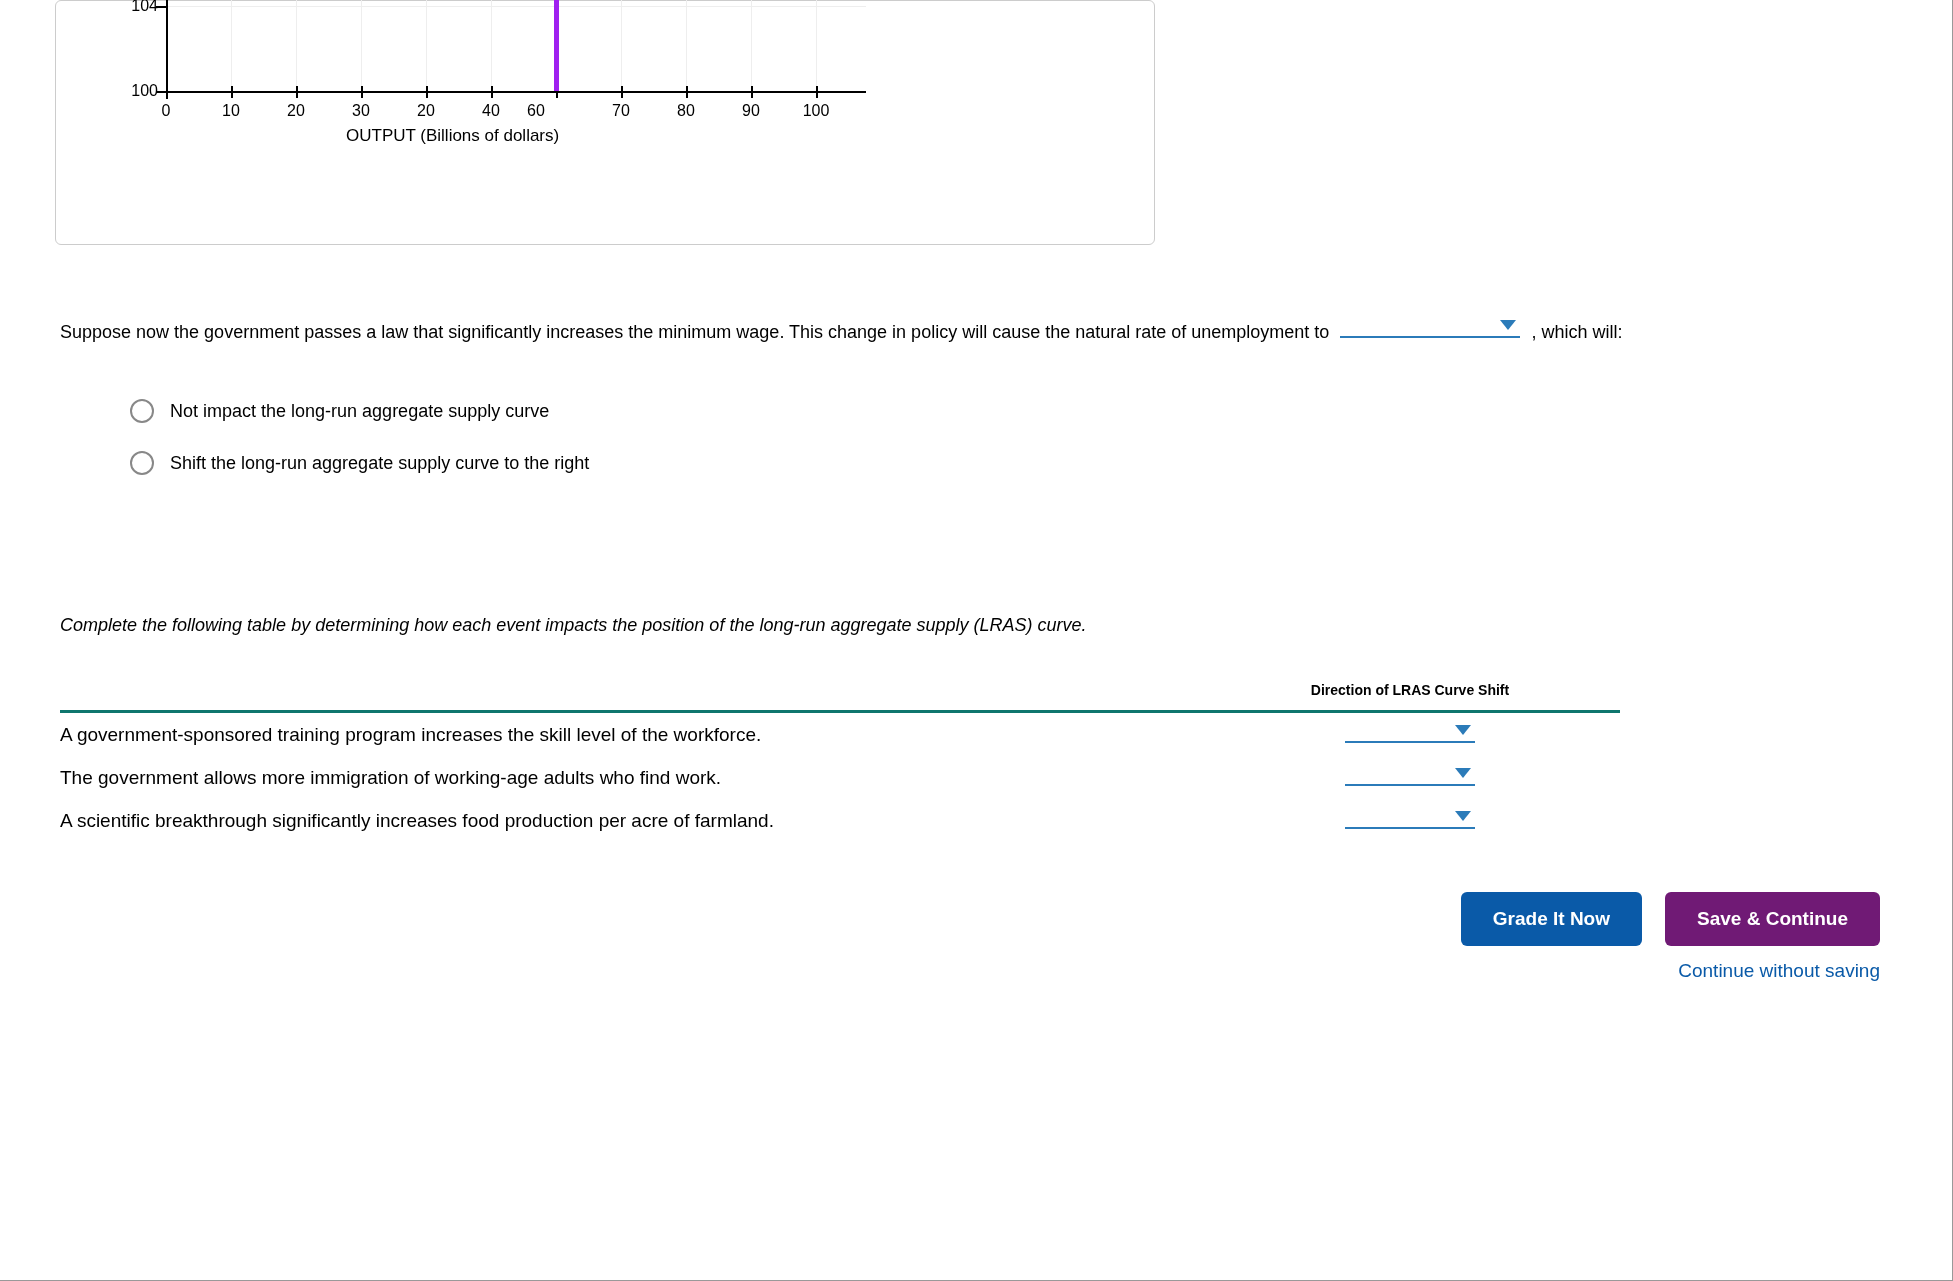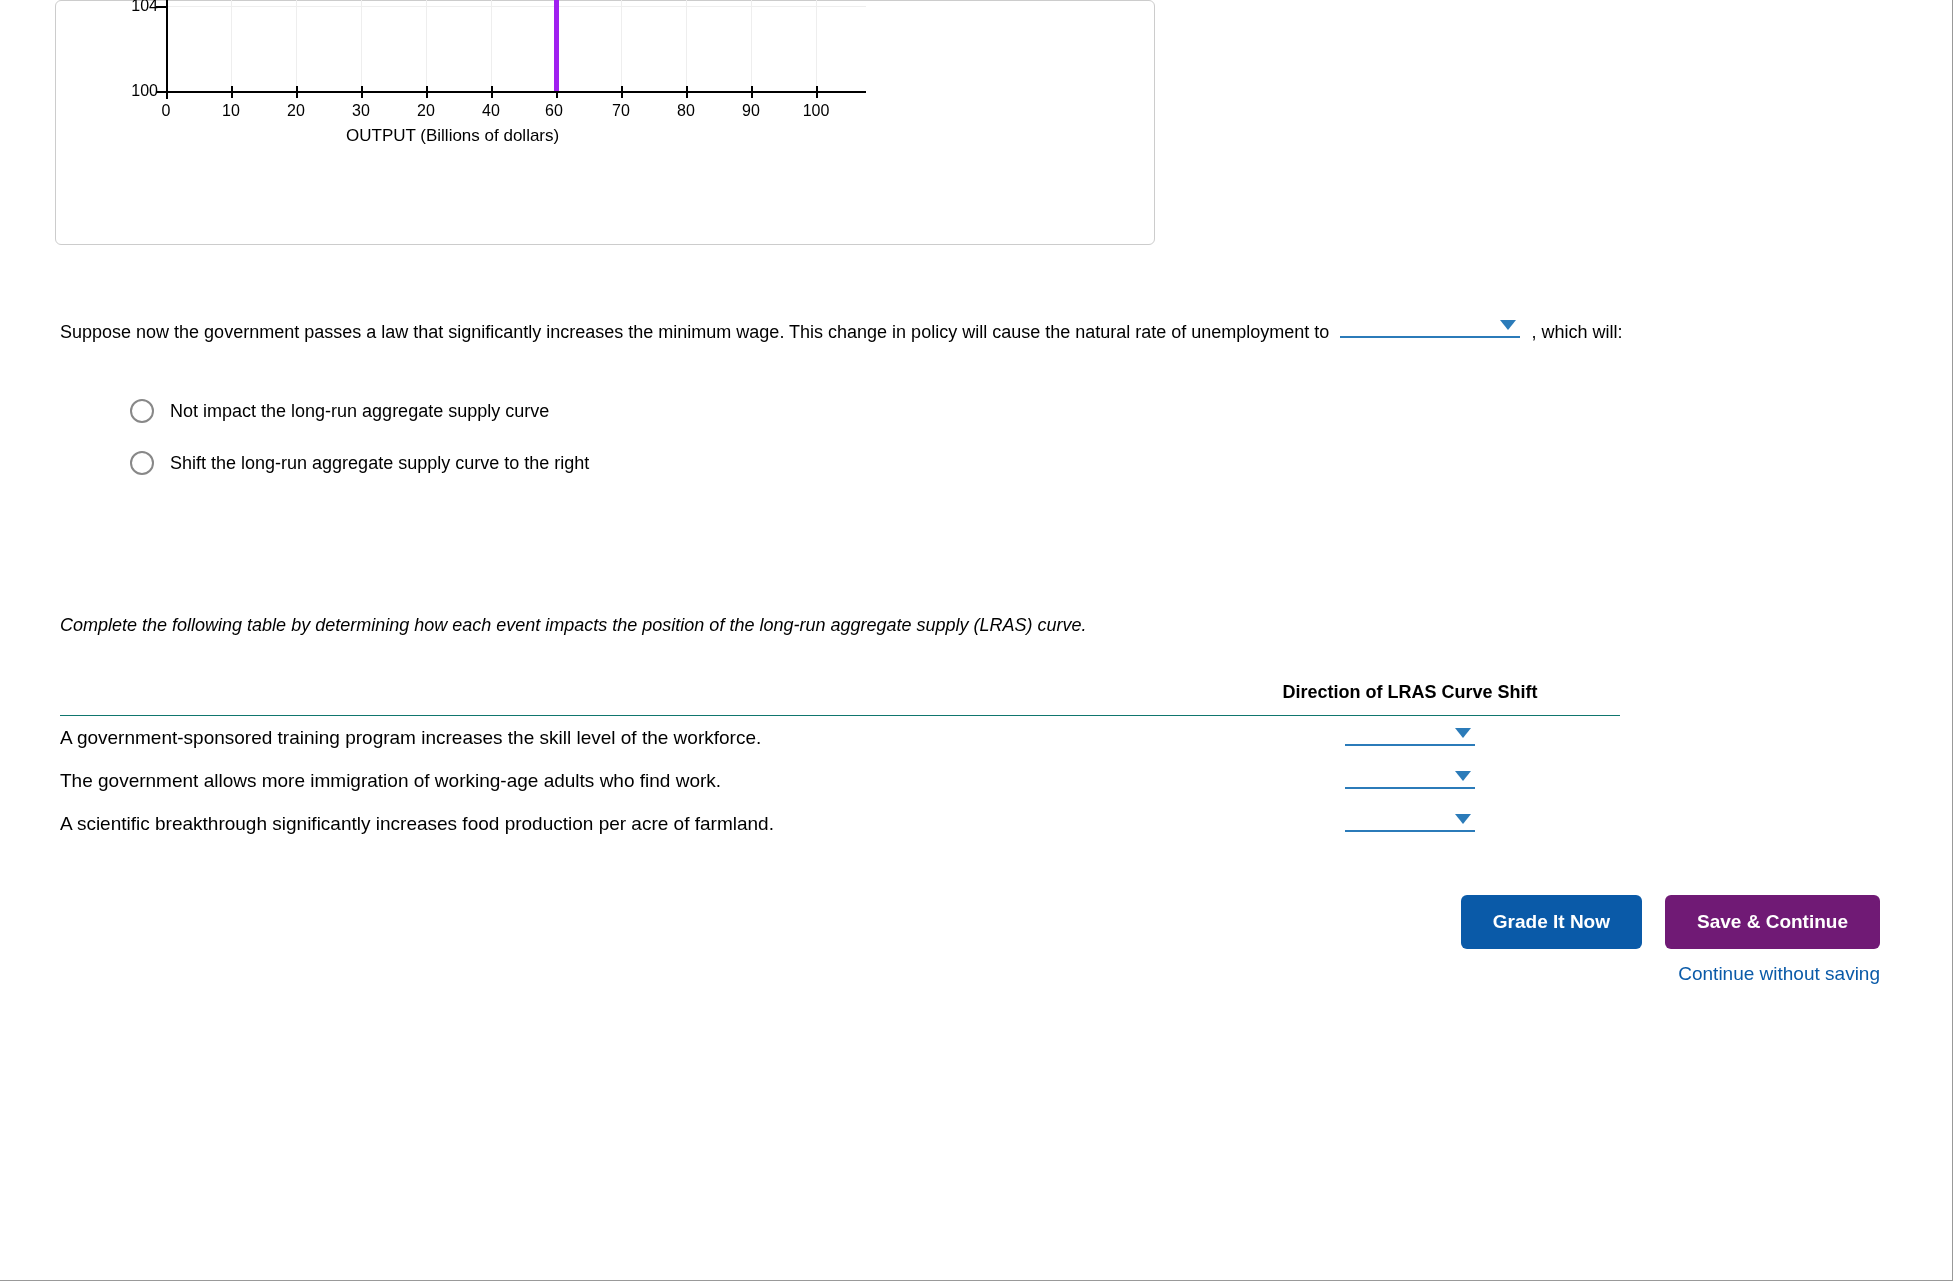--- a/index.html
+++ b/index.html
@@ -130,23 +130,23 @@
 
   .table-intro { font-style: italic; margin-bottom: 40px; }
   .lras-table {
     width: 1560px;
     border-collapse: collapse;
     margin-bottom: 50px;
   }
   .lras-table th {
     text-align: left;
     font-weight: bold;
-    font-size: 18px;
+    font-size: 14px;
     padding: 6px 0 12px 0;
-    border-bottom: 1px solid #0f766e;
+    border-bottom: 3px solid #0f766e;
   }
   .lras-table th.col2 { text-align: center; }
   .lras-table td {
     padding: 8px 0;
     vertical-align: middle;
     font-size: 19px;
   }
   .sm-dd {
     display: inline-block;
     width: 130px;
@@ -219,21 +219,21 @@
       <div class="xaxis-tick" style="left:520px"></div>
       <div class="xaxis-tick" style="left:585px"></div>
       <div class="xaxis-tick" style="left:650px"></div>
 
       <span class="xaxis-label" style="left:0px">0</span>
       <span class="xaxis-label" style="left:65px">10</span>
       <span class="xaxis-label" style="left:130px">20</span>
       <span class="xaxis-label" style="left:195px">30</span>
       <span class="xaxis-label" style="left:260px">20</span>
       <span class="xaxis-label" style="left:325px">40</span>
-      <span class="xaxis-label" style="left:388px">60</span>
+      <span class="xaxis-label" style="left:370px">60</span>
       <span class="xaxis-label" style="left:455px">70</span>
       <span class="xaxis-label" style="left:520px">80</span>
       <span class="xaxis-label" style="left:585px">90</span>
       <span class="xaxis-label" style="left:650px">100</span>
 
       <div class="vline" style="left:388px"></div>
 
       <span class="xtitle">OUTPUT (Billions of dollars)</span>
     </div>
   </div>

